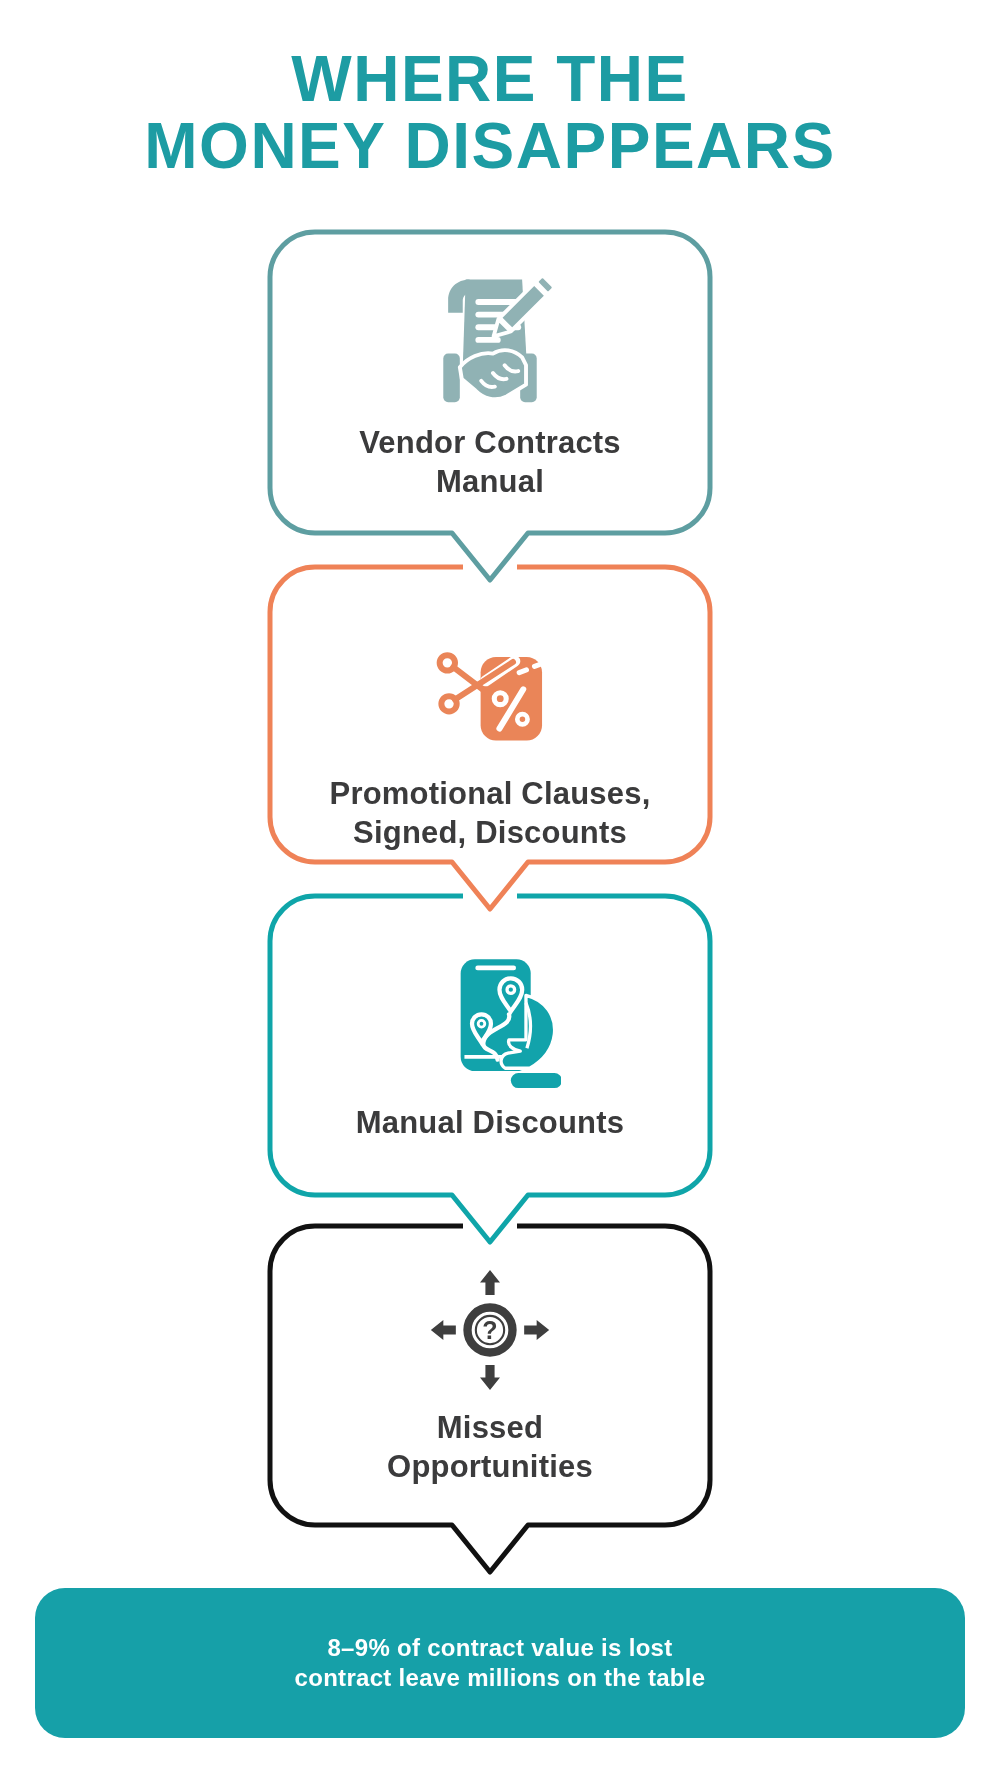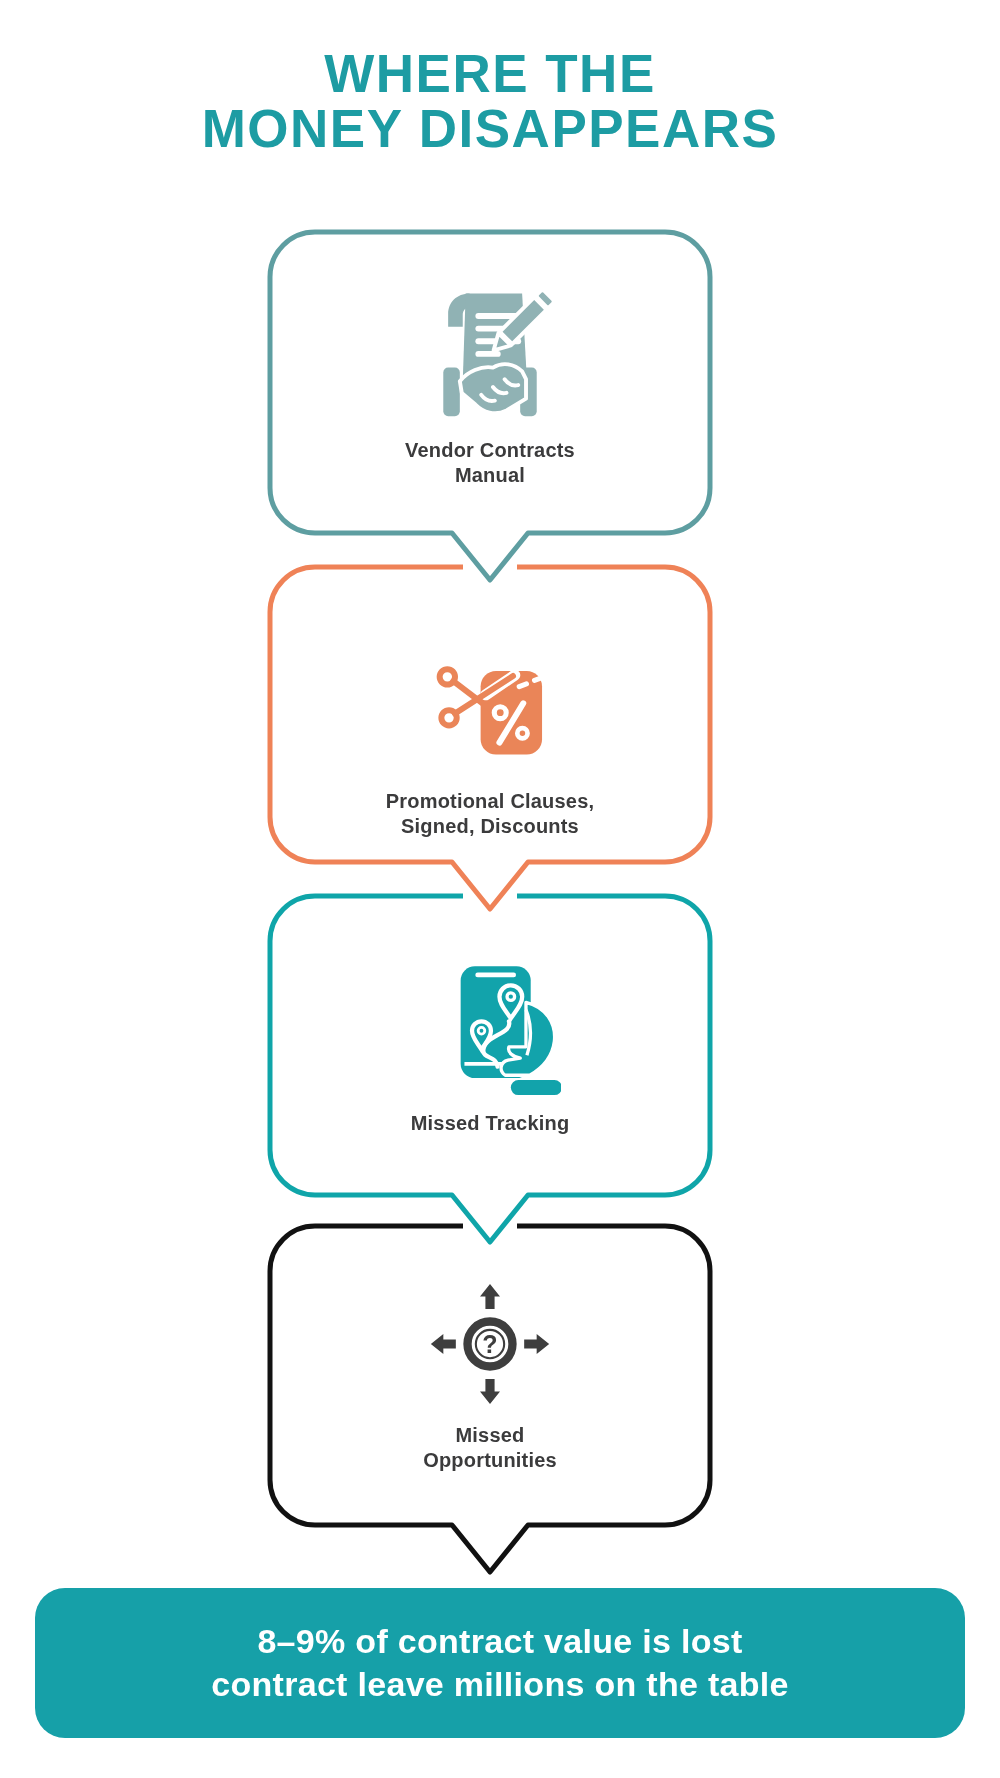--- a/index.html
+++ b/index.html
@@ -2,36 +2,36 @@
 <html><head>
 <meta charset="utf-8">
 <style>
   html,body{margin:0;padding:0;background:#fff;}
   .canvas{
     position:relative;width:1000px;height:1778px;background:#ffffff;
     font-family:"Liberation Sans", sans-serif;overflow:hidden;
   }
   .title{
     position:absolute;left:0;top:46px;width:980px;text-align:center;
-    color:#1D9CA3;font-weight:800;font-size:53px;line-height:1.04;letter-spacing:1.5px;
+    color:#1D9CA3;font-weight:800;font-size:64px;line-height:1.04;letter-spacing:1.5px;
   }
   .bubble{position:absolute;pointer-events:none;}
   .step-content{
     position:absolute;width:440px;display:flex;flex-direction:column;
     align-items:center;justify-content:center;
   }
   .step-icon{margin-bottom:14px;}
   .step-label{
-    text-align:center;font-size:20px;font-weight:600;color:#3B3B3C;
+    text-align:center;font-size:31px;font-weight:600;color:#3B3B3C;
     line-height:1.24;letter-spacing:0.2px;
   }
   .banner{
     position:absolute;left:35px;top:1588px;width:930px;height:150px;
     background:#16A0A8;border-radius:30px;display:flex;flex-direction:column;
-    align-items:center;justify-content:center;color:#fff;font-size:34px;
+    align-items:center;justify-content:center;color:#fff;font-size:24px;
     font-weight:700;line-height:1.27;letter-spacing:0.3px;text-align:center;
   }
 </style>
 </head>
 <body>
 
 <div class="canvas">
 
   <div class="title">
     <div>WHERE THE</div>
@@ -110,21 +110,21 @@
       <path d="M97 67 C 91 58 85 52 85 44 A 12 12 0 1 1 109 44 C 109 52 103 58 97 67 Z" stroke="#fff" stroke-width="4.5" fill="none"></path>
       <circle cx="97" cy="44" r="4" stroke="#fff" stroke-width="3.5" fill="none"></circle>
       <path d="M66 100 C 61 92 56 87 56 80 A 10 10 0 1 1 76 80 C 76 87 71 92 66 100 Z" stroke="#fff" stroke-width="4.5" fill="none"></path>
       <circle cx="66" cy="80" r="3.5" stroke="#fff" stroke-width="3" fill="none"></circle>
       <path d="M95 70 C 99 84 70 84 68 100 C 67 110 82 106 83 118" stroke="#fff" stroke-width="4.5" fill="none" stroke-linecap="round"></path>
       <path d="M113 50 C 134 55 145 72 143 91 C 141 107 131 119 117 127 L 91 127 C 84 122 86 113 94 111 L 107 109 C 99 107 93 103 95 97 L 113 97 Z" fill="#12A3AB" stroke="#fff" stroke-width="3.5" stroke-linejoin="round"></path>
       <path d="M113 58 q 9 22 1 48" stroke="#fff" stroke-width="3.5" fill="none"></path>
       <rect x="97" y="132" width="54" height="16" rx="8" fill="#12A3AB"></rect>
     </svg>
     <div class="step-label">
-      <div>Missed Tracking</div>
+      <div>Manual Discounts</div>
     </div>
   </div>
 
   <div class="step-content" style="left:270px;top:1226px;height:299px">
     <svg class="step-icon" width="130" height="130" viewBox="0 0 150 156">
       <circle cx="75" cy="78" r="27" fill="none" stroke="#3E3E3E" stroke-width="10"></circle>
       <circle cx="75" cy="78" r="17" fill="none" stroke="#3E3E3E" stroke-width="2.5"></circle>
       <text x="75" y="89" text-anchor="middle" font-size="30" font-weight="bold" fill="#3E3E3E" font-family="Liberation Sans, sans-serif">?</text>
       <path d="M75 6 L87 21 H80.5 V36 H69.5 V21 H63 Z" fill="#3E3E3E"></path>
       <path d="M75 150 L87 135 H80.5 V120 H69.5 V135 H63 Z" fill="#3E3E3E"></path>

